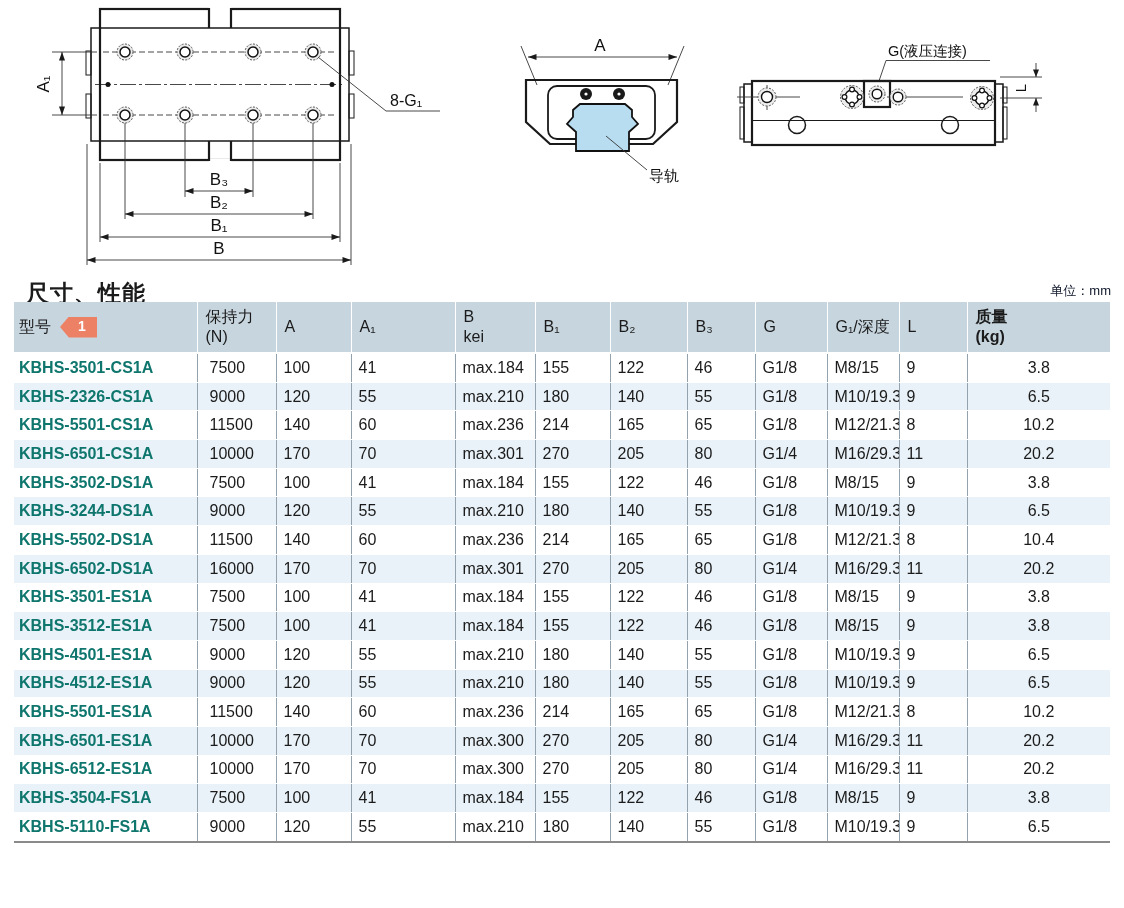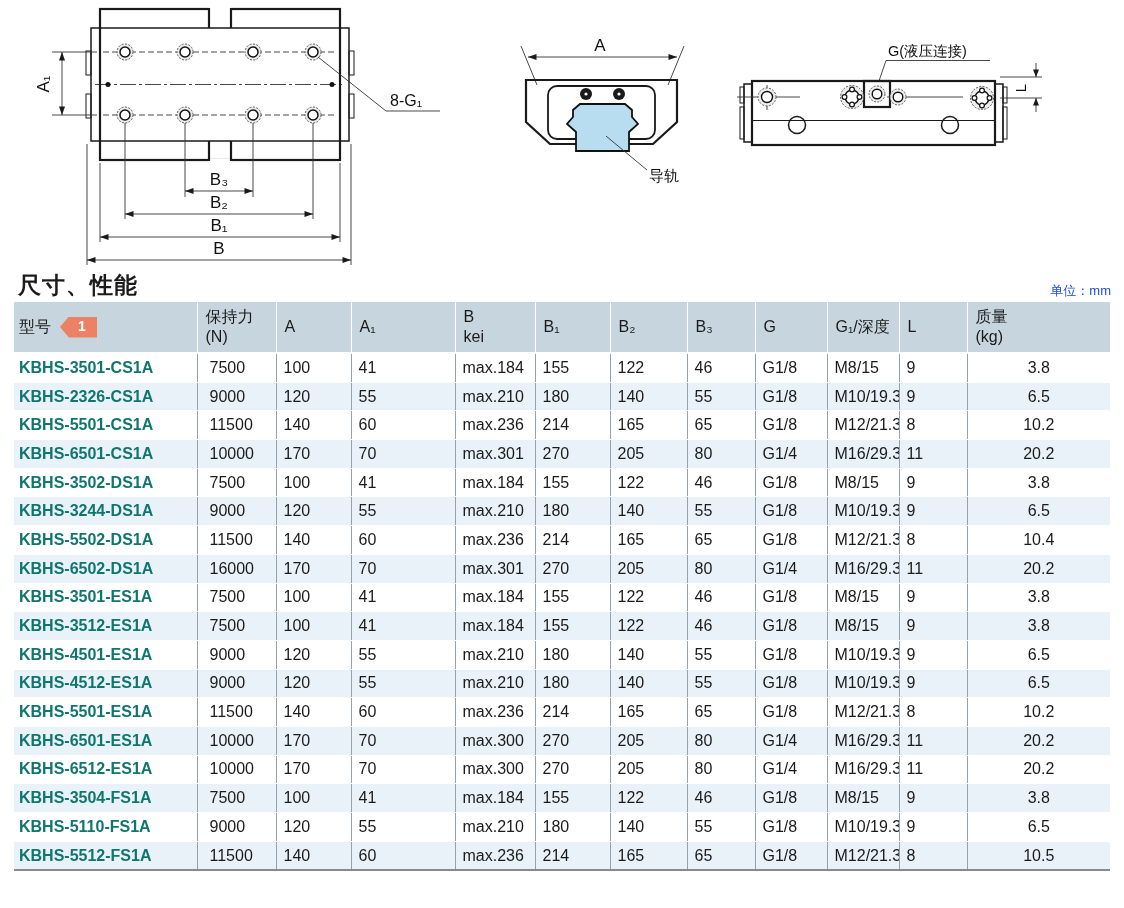--- a/index.html
+++ b/index.html
@@ -1,26 +1,26 @@
 <!DOCTYPE html>
 <html style="--header-bg: #c7d5de; --stripe: #e9f2f8; --badge: #ec8165; --rail-fill: #b9ddf0;"><head>
 <meta charset="utf-8">
 <style>
   html,body{margin:0;padding:0;background:#fff;}
   body{font-family:"Liberation Sans","DejaVu Sans",sans-serif;color:#1b1b1b;}
   .page{position:relative;width:1124px;height:908px;background:#fff;overflow:hidden;}
   svg text{font-family:"Liberation Sans","DejaVu Sans",sans-serif;fill:#111;}
-  .title{position:absolute;left:14px;top:266px;margin:4px;font-size:23px;font-weight:bold;letter-spacing:1px;}
-  .unit{position:absolute;right:13px;top:282px;font-size:13px;color:#1d4ed8;}
+  .title{position:absolute;left:14px;top:266px;margin:12px;font-size:23px;font-weight:bold;letter-spacing:1px;}
+  .unit{position:absolute;right:13px;top:282px;font-size:13px;color:#0f172a;}
   table{position:absolute;left:14px;top:302px;width:1096px;border-collapse:collapse;table-layout:fixed;
         border-bottom:2px solid #8a8a8a;font-size:16px;}
   thead th{background:var(--header-bg,#c7d5de);height:50px;vertical-align:middle;text-align:left;
         font-weight:normal;padding:0 0 0 8px;border-right:1px solid #fff;border-bottom:2px solid #fff;
         font-size:16px;line-height:1.25;}
-  thead th:last-child{border-right:none;}
+  thead th:last-child{border-right:none;font-weight:bold;}
   thead th.model-th{padding-left:5px;text-align:right;}
   tbody td{height:27.7px;padding:0 0 0 7px;border-right:1px solid #93a2ac;border-bottom:1px solid #fff;
         white-space:nowrap;overflow:hidden;}
   tbody td:last-child{border-right:none;}
   tbody tr.alt td{background:var(--stripe,#e9f2f8);}
   td.model{font-weight:bold;padding-left:5px;color:#0f766e;}
   td.a-right{padding:0 11px 0 12px;}
   td.a-center{text-align:center;padding:0;}
   .model-th .hwrap{display:flex;align-items:center;gap:9px;}
   .badge{display:inline-flex;align-items:center;justify-content:center;width:37px;height:21px;
@@ -511,29 +511,15 @@
           <td class="a-left">55</td>
           <td class="a-left">max.210</td>
           <td class="a-left">180</td>
           <td class="a-left">140</td>
           <td class="a-left">55</td>
           <td class="a-left">G1/8</td>
           <td class="a-left">M10/19.3</td>
           <td class="a-left">9</td>
           <td class="a-center">6.5</td>
         </tr>
-        <tr class="alt">
-          <td class="model">KBHS-5512-FS1A</td>
-          <td class="a-right">11500</td>
-          <td class="a-left">140</td>
-          <td class="a-left">60</td>
-          <td class="a-left">max.236</td>
-          <td class="a-left">214</td>
-          <td class="a-left">165</td>
-          <td class="a-left">65</td>
-          <td class="a-left">G1/8</td>
-          <td class="a-left">M12/21.3</td>
-          <td class="a-left">8</td>
-          <td class="a-center">10.5</td>
-        </tr>
       </tbody>
   </table>
 </div>
 
 </body></html>

